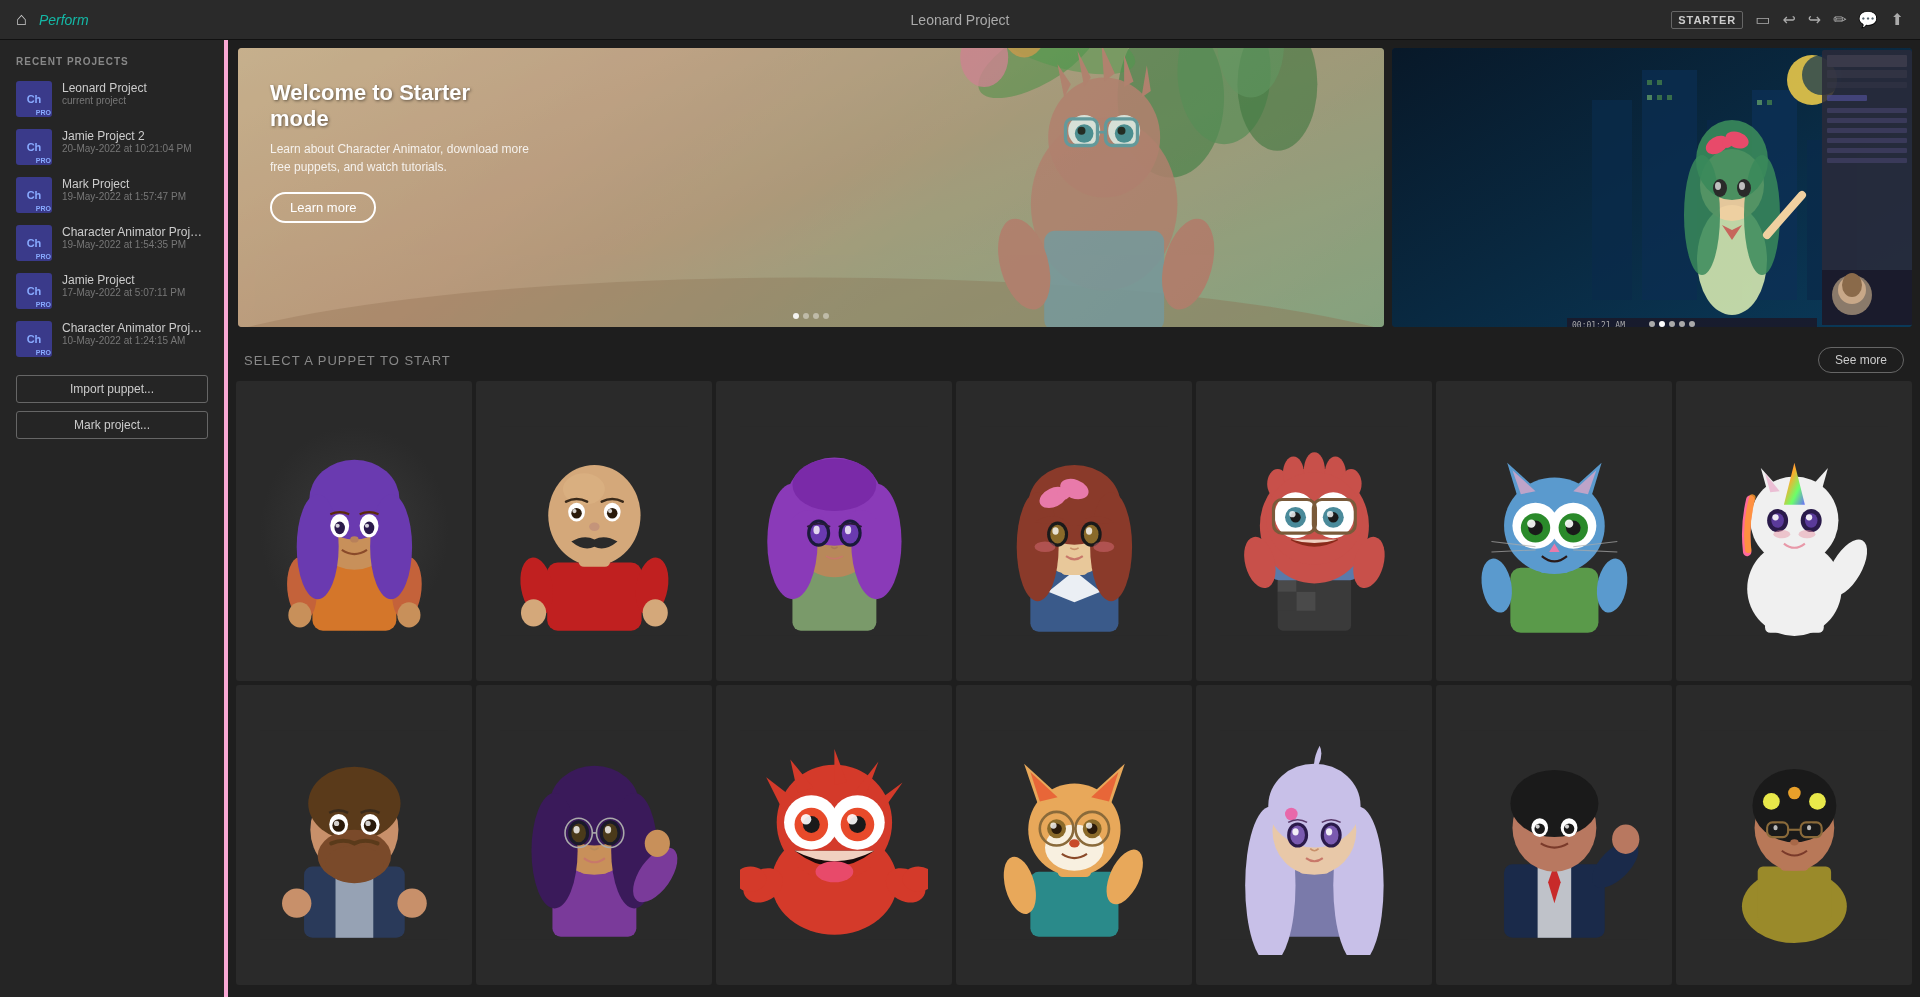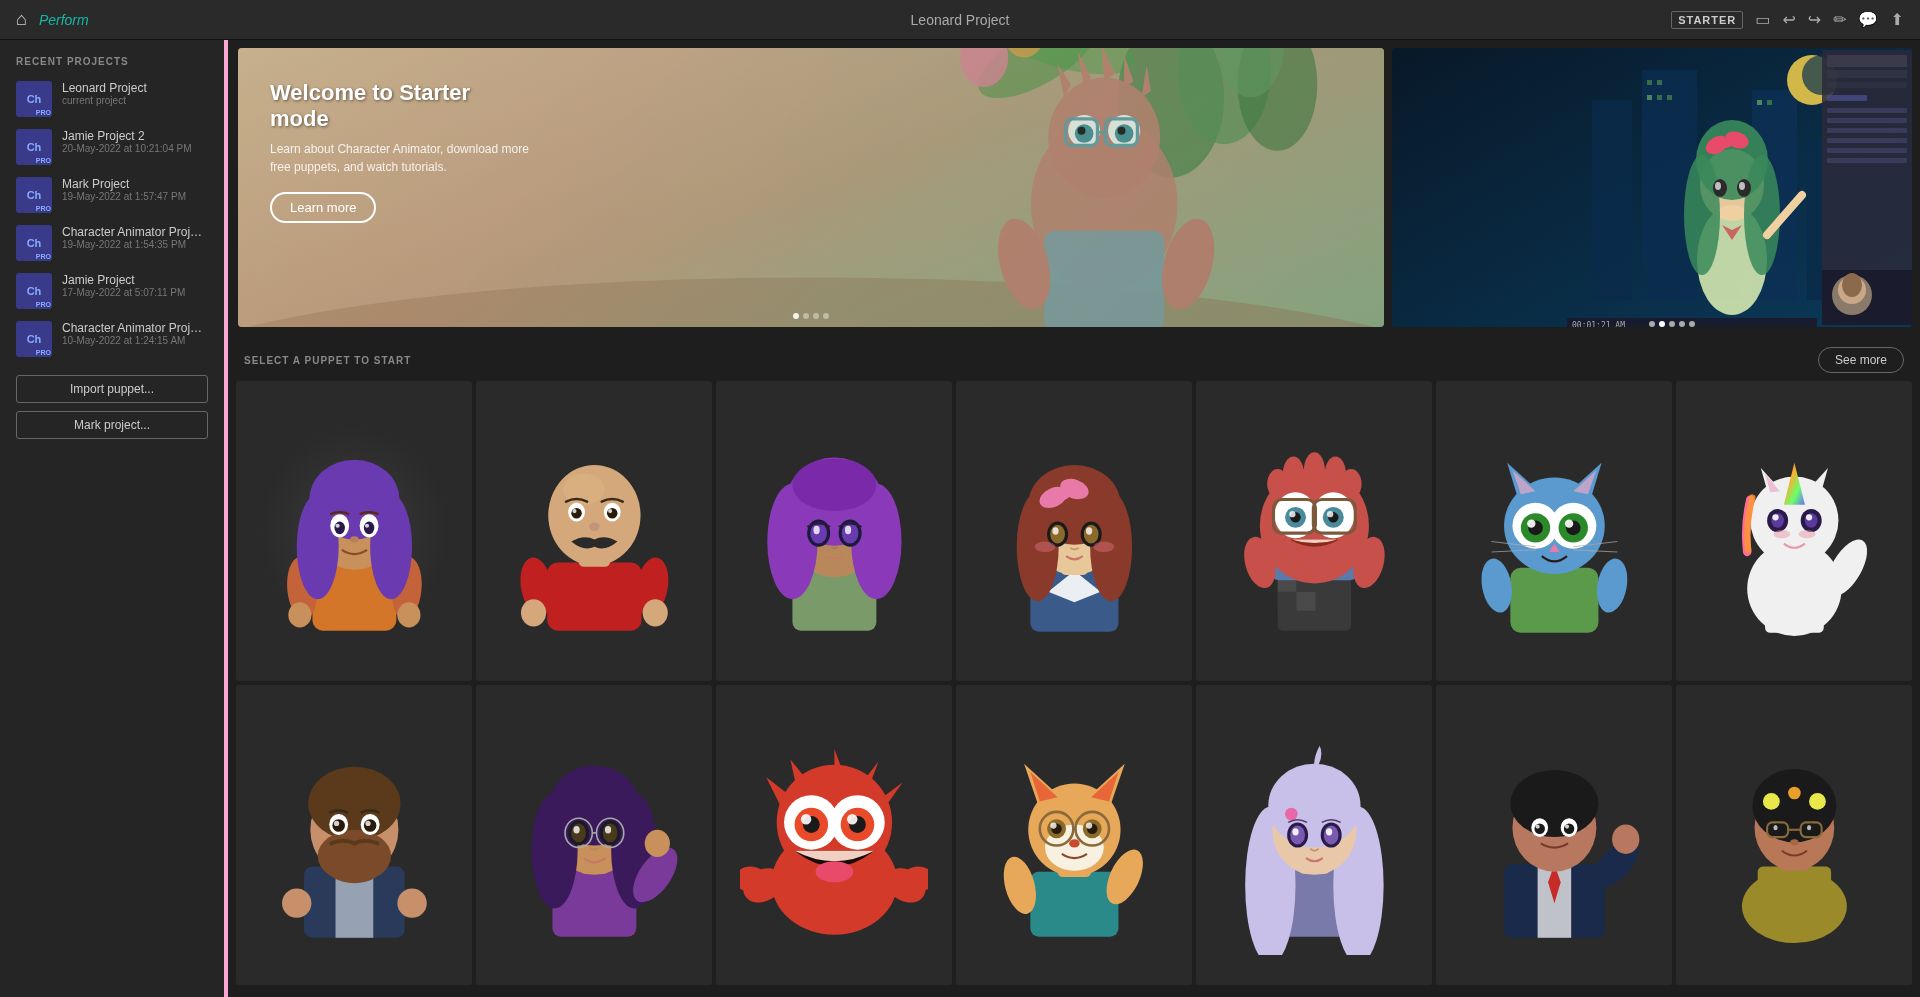--- a/index.html
+++ b/index.html
@@ -233,23 +233,23 @@
       overflow: hidden;
       padding: 0 8px 8px;
     }
     #puppet-section-header {
       display: flex;
       align-items: center;
       justify-content: space-between;
       padding: 12px 8px 8px;
     }
     #puppet-section-label {
-      font-size: 10px;
+      font-size: 13px;
       color: #888;
-      font-weight: 700;
+      font-weight: 400;
       letter-spacing: 1px;
       text-transform: uppercase;
     }
     .see-more-btn {
       background: transparent;
       border: 1px solid #666;
       color: #ccc;
       padding: 5px 16px;
       border-radius: 20px;
       font-size: 12px;

